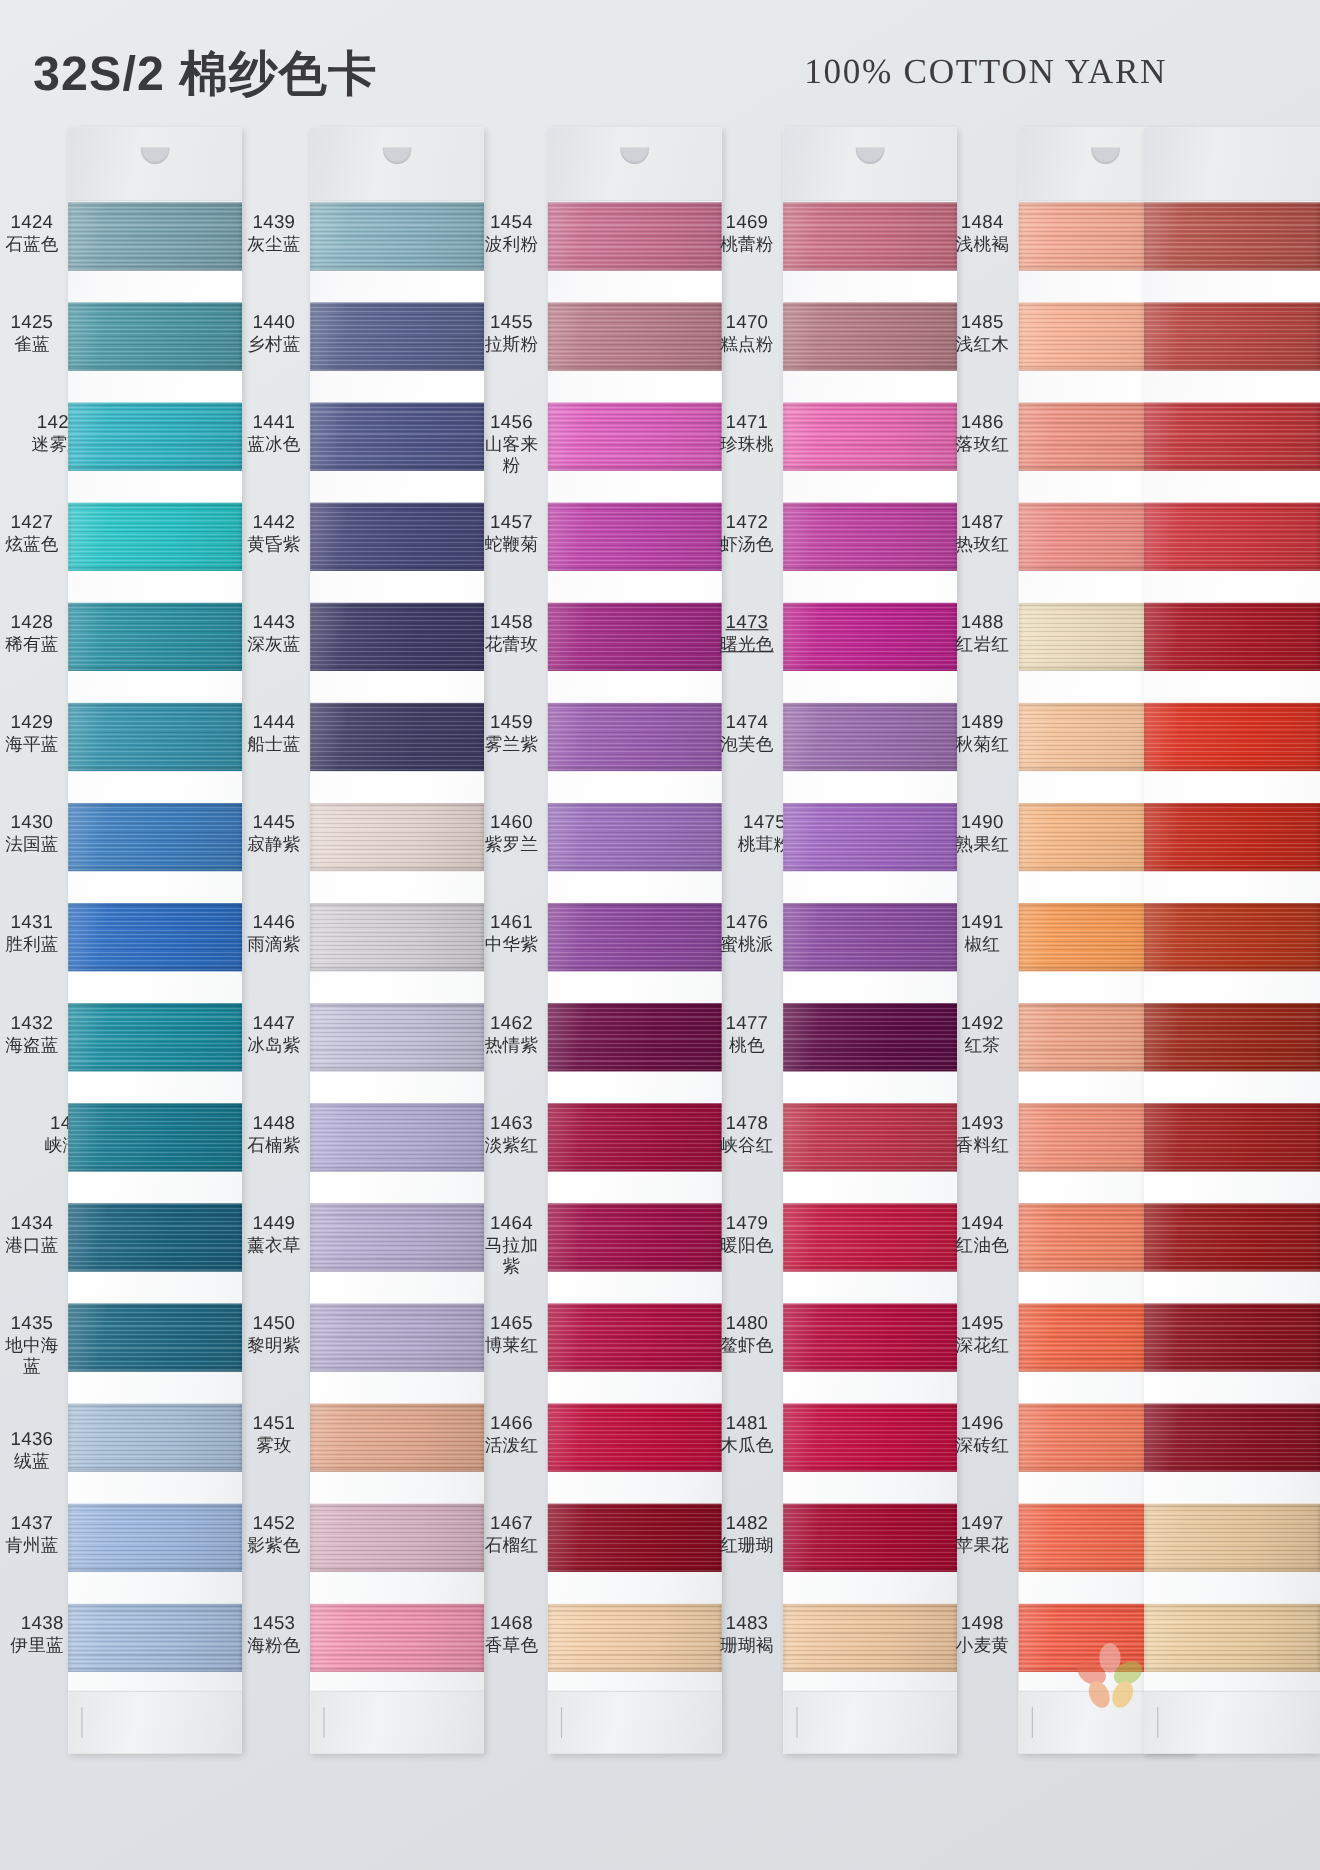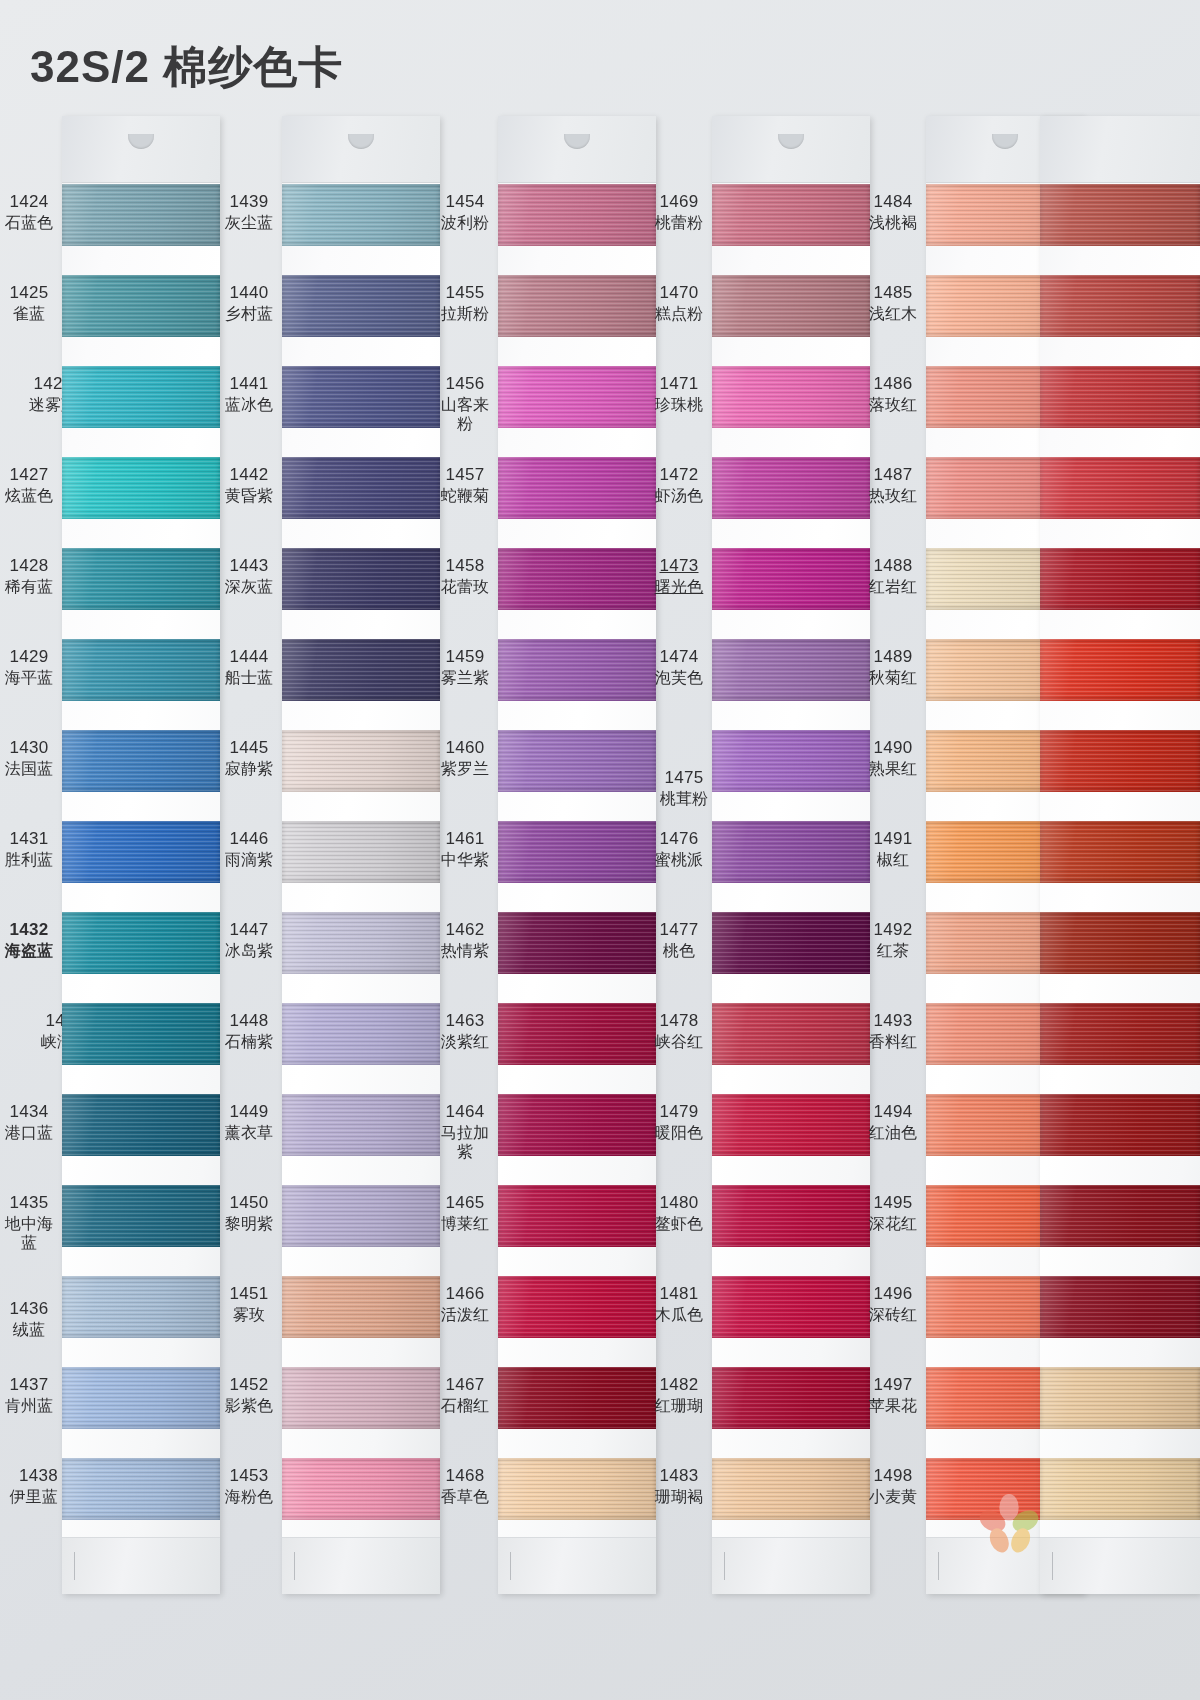--- a/index.html
+++ b/index.html
@@ -79,20 +79,21 @@
   
   #watermark{
     position:absolute;left:978px;top:1492px;width:62px;height:62px;opacity:.55;
   }
 </style>
 </head>
 <body>
 
 <div id="header">
   <div id="title">32S/2 棉纱色卡</div>
+  <div id="subtitle">100% COTTON YARN</div>
 </div>
 
 <div id="board">
     <div class="column" style="left: 0px;">
       <div class="label" style="left: 0px; top: 80px;">
         <div class="code">1424</div>
         <div class="cname">石蓝色</div>
       </div>
       <div class="label" style="left: 0px; top: 171px;">
         <div class="code">1425</div>
@@ -115,21 +116,21 @@
         <div class="cname">海平蓝</div>
       </div>
       <div class="label" style="left: 0px; top: 626px;">
         <div class="code">1430</div>
         <div class="cname">法国蓝</div>
       </div>
       <div class="label" style="left: 0px; top: 717px;">
         <div class="code">1431</div>
         <div class="cname">胜利蓝</div>
       </div>
-      <div class="label" style="left: 0px; top: 808px; font-weight: bold;">
+      <div class="label" style="left: 0px; top: 808px;">
         <div class="code">1432</div>
         <div class="cname">海盗蓝</div>
       </div>
       <div class="label" style="left: 0px; top: 899px; padding-left: 36px;">
         <div class="code">1433</div>
         <div class="cname">峡湾蓝</div>
       </div>
       <div class="label" style="left: 0px; top: 990px;">
         <div class="code">1434</div>
         <div class="cname">港口蓝</div>
@@ -491,21 +492,21 @@
         <div class="cname">虾汤色</div>
       </div>
       <div class="label" style="left: 0px; top: 444px; text-decoration: underline;">
         <div class="code">1473</div>
         <div class="cname">曙光色</div>
       </div>
       <div class="label" style="left: 0px; top: 535px;">
         <div class="code">1474</div>
         <div class="cname">泡芙色</div>
       </div>
-      <div class="label" style="left: 5px; top: 626px; margin-top: 30px;">
+      <div class="label" style="left: 16px; top: 626px;">
         <div class="code">1475</div>
         <div class="cname">桃茸粉</div>
       </div>
       <div class="label" style="left: 0px; top: 717px;">
         <div class="code">1476</div>
         <div class="cname">蜜桃派</div>
       </div>
       <div class="label" style="left: 0px; top: 808px;">
         <div class="code">1477</div>
         <div class="cname">桃色</div>

